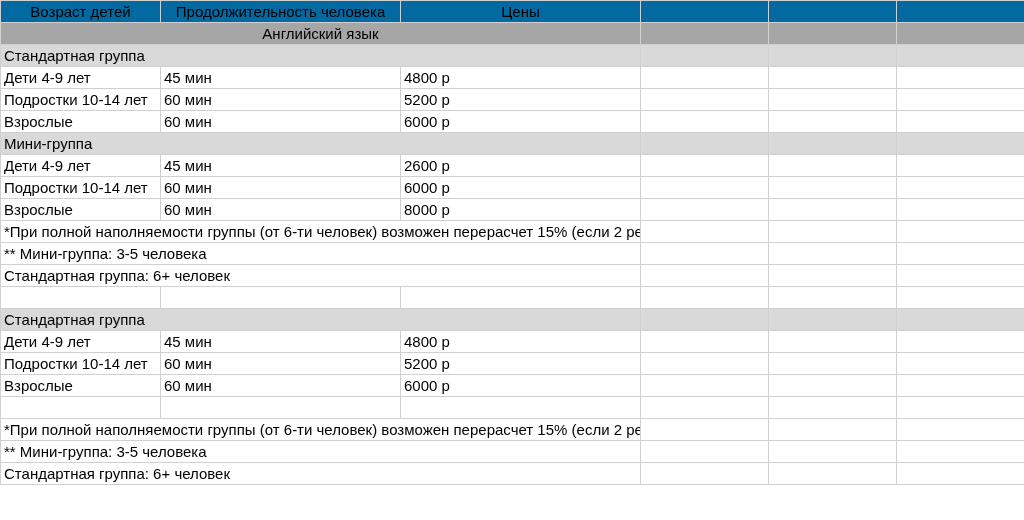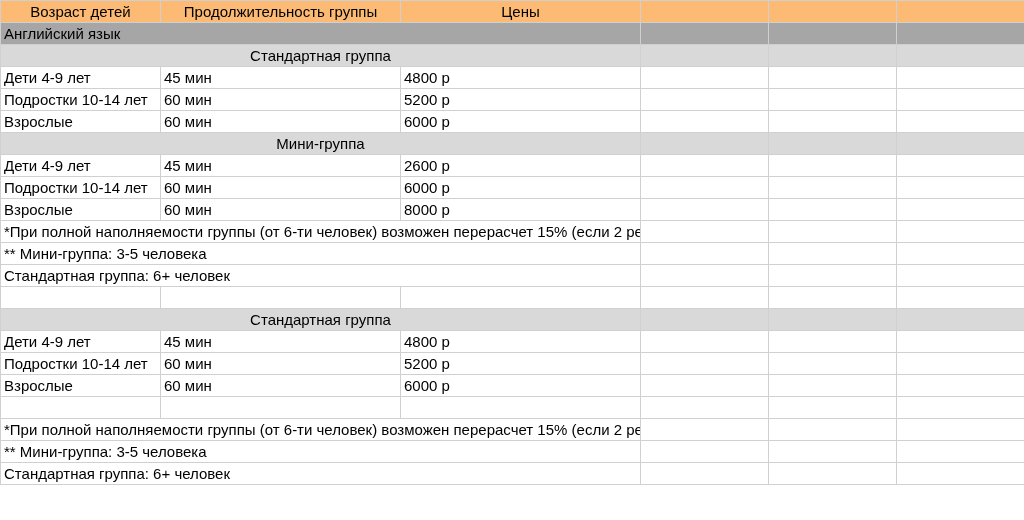--- a/index.html
+++ b/index.html
@@ -31,30 +31,30 @@
     border: 1px solid #d0d0d0;
     height: 21px;
     padding: 0 3px;
     vertical-align: middle;
     white-space: nowrap;
     overflow: hidden;
   }
   .center { }
   .left { text-align: left; }
   .hdr td {
-    background: #fdba74;
+    background: #0369a1;
     text-align: center;
   }
   .section td {
     background: #a6a6a6;
-    text-align: left;
+    text-align: center;
   }
   .subsection td {
     background: #d9d9d9;
-    text-align: center;
+    text-align: left;
   }
   .note td {
     background: #ffffff;
     text-align: left;
     white-space: normal;
   }
   .note-wrap td {
     height: 42px;
     line-height: 20px;
     padding-top: 1px;
@@ -69,21 +69,21 @@
     <col class="c1">
       <col class="c2">
       <col class="c3">
       <col class="c4">
       <col class="c5">
       <col class="c6">
   </colgroup>
   <tbody id="table-body">
       <tr class="hdr">
         <td>Возраст детей</td>
-        <td>Продолжительность группы</td>
+        <td>Продолжительность человека</td>
         <td>Цены</td>
         <td></td>
         <td></td>
         <td></td>
       </tr>
       <tr class="section">
         <td colspan="3">Английский язык</td>
         <td></td>
         <td></td>
         <td></td>

